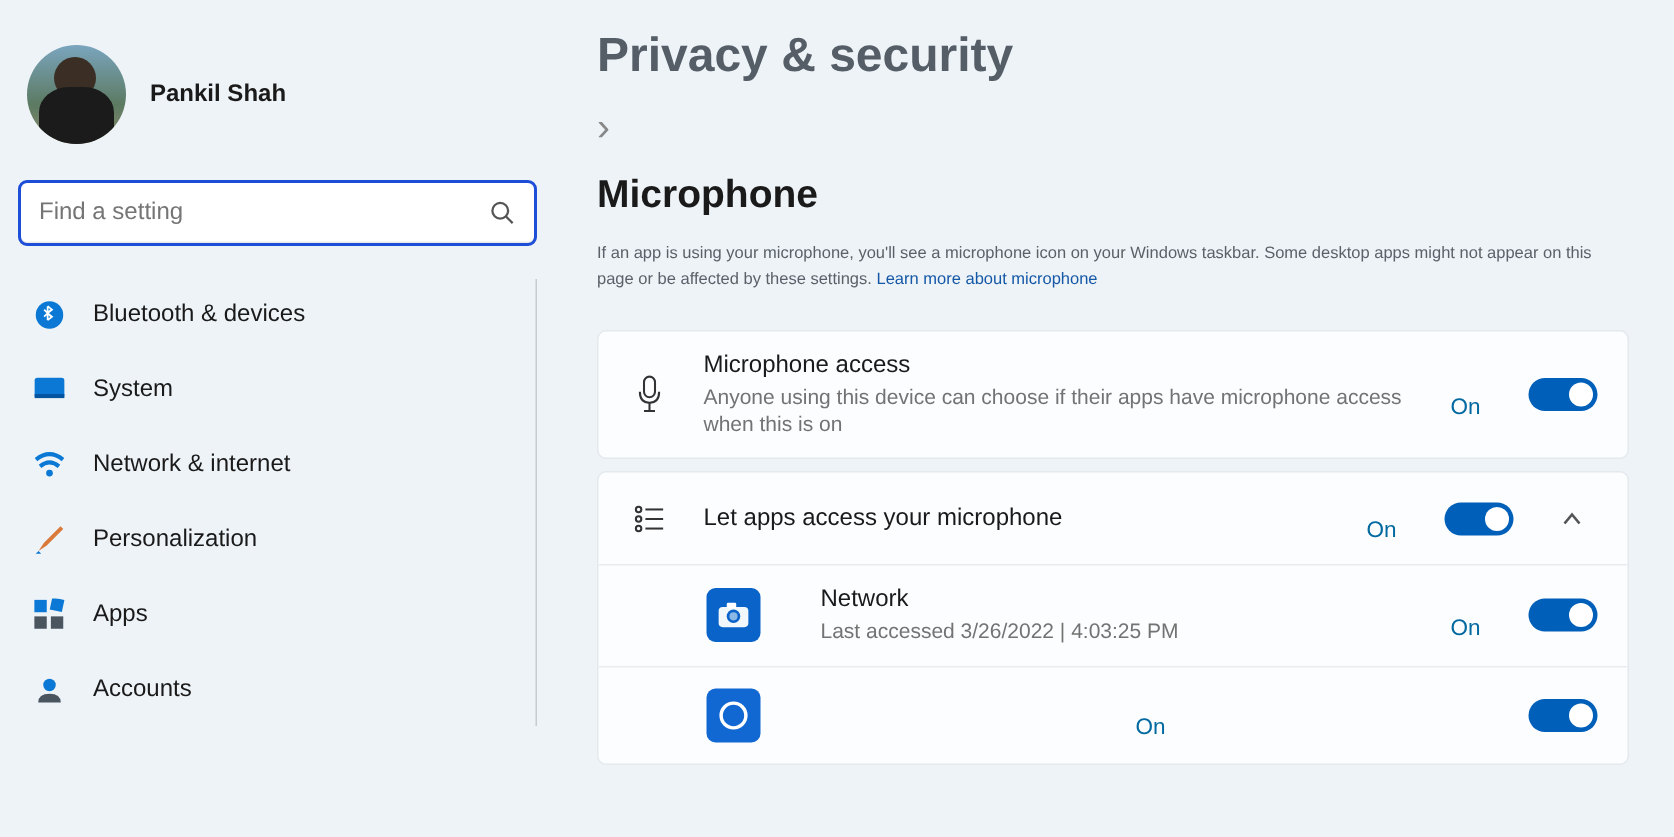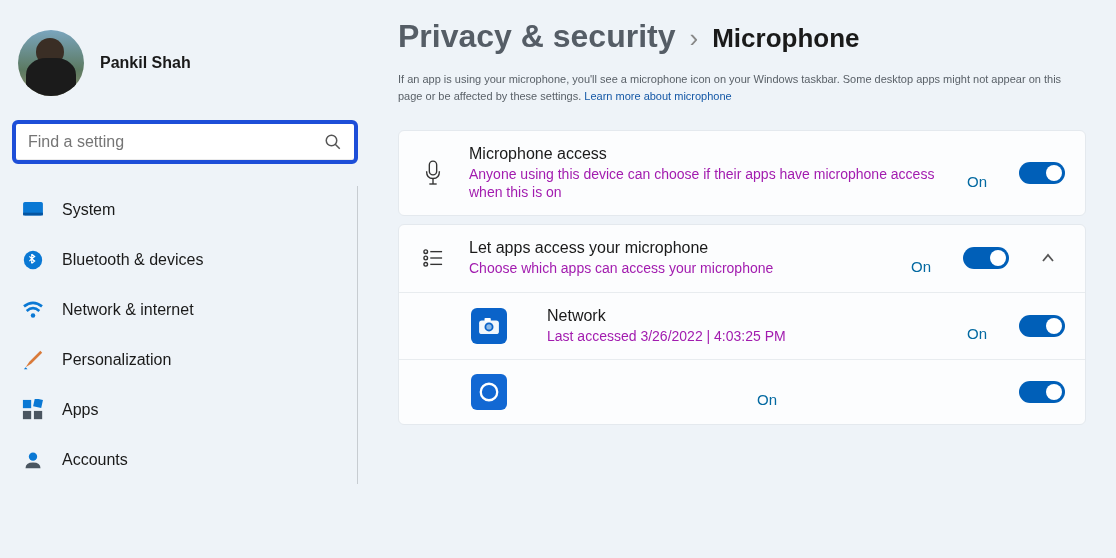--- a/index.html
+++ b/index.html
@@ -3,39 +3,39 @@
 <meta charset="utf-8">
 <style>
   * { box-sizing: border-box; margin: 0; padding: 0; font-family: "Segoe UI", -apple-system, sans-serif; }
   body { background: #eef3f8; width: 1116px; height: 558px; overflow: hidden; display: flex; color: #1a1a1a; }
   .sidebar { width: 370px; padding: 12px 12px 0 12px; display: flex; flex-direction: column; }
   .profile { display: flex; align-items: center; gap: 16px; padding: 18px 6px 24px 6px; }
   .avatar { width: 66px; height: 66px; border-radius: 50%; background: linear-gradient(180deg,#7aa5be 0%,#5c7a62 60%,#8a8a6a 100%); position: relative; overflow: hidden; }
   .avatar::before { content:""; position:absolute; left:18px; top:8px; width:28px; height:28px; border-radius:50%; background:#3a2e25; }
   .avatar::after { content:""; position:absolute; left:8px; top:28px; width:50px; height:42px; border-radius:40% 40% 0 0; background:#1b1b1b; }
   .username { font-weight: 600; font-size: 16px; }
-  .search { display:flex; align-items:center; background:#ffffff; border:4px solid #1d4ed8; border-radius:6px; height:44px; padding:0 12px; box-shadow: inset 0 -1px 0 rgba(0,0,0,0.08); margin-bottom: 22px; }
+  .search { display:flex; align-items:center; background:#ffffff; border:2px solid #1d4ed8; border-radius:6px; height:44px; padding:0 12px; box-shadow: inset 0 -1px 0 rgba(0,0,0,0.08); margin-bottom: 22px; }
   .search input { flex:1; border:none; outline:none; font-size:16px; background:transparent; color:#555; }
   .nav { display:flex; flex-direction:column; gap:2px; border-right:1px solid #c7ccd1; padding-right:8px; }
   .nav-item { display:flex; align-items:center; gap:18px; height:48px; padding:0 10px; border-radius:6px; font-size:16px; cursor:pointer; }
   .nav-icon { width:22px; height:22px; display:flex; align-items:center; justify-content:center; }
   .main { flex:1; padding: 18px 30px 0 28px; overflow:hidden; }
-  .bc { display:flex; align-items:baseline; gap:14px; font-size:32px; margin-bottom:16px; }
+  .bc { display:flex; align-items:baseline; gap:14px; font-size:32px; margin-bottom:16px;flex-direction:column; }
   .bc-parent { color:#555d66; font-weight:600; }
   .bc-sep { color:#888; font-size:26px; }
   .bc-current { font-weight:600; font-size:26px; }
   .desc { color:#5a6168; font-size:11px; line-height:1.5; margin-bottom:26px; max-width: 695px; }
   .desc a { color:#1558a6; text-decoration:none; font-weight:500; }
   .card { background:#fcfdfe; border:1px solid #e4e9ee; border-radius:6px; margin-bottom:8px; }
   .row { display:flex; align-items:center; padding:14px 20px; gap:22px;justify-content:space-between; }
   .row + .row.sub, .sub + .sub { border-top:1px solid #e8ecef; }
   .row-icon { width:28px; display:flex; justify-content:center; color:#333; }
   .row-text { flex:1; }
   .row-title { font-size:16px; font-weight:400; }
-  .row-sub { font-size:14px; color:#a21caf; margin-top:2px; line-height:1.3; }
+  .row-sub { font-size:14px; color:#737373; margin-top:2px; line-height:1.3; }
   .state { font-size:15px; color:#0369a1; margin-right:10px;margin-top:16px; }
   .toggle { width:46px; height:22px; border-radius:12px; background:#005fb8; position:relative; cursor:pointer; }
   .toggle::after { content:""; position:absolute; right:3px; top:3px; width:16px; height:16px; border-radius:50%; background:#fff; }
   .chevron { width:24px; text-align:center; color:#555; margin-left:10px; }
   .sub { padding-left:72px; }
   .app-icon { width:36px; height:36px; border-radius:6px; background:#0a63c9; display:flex; align-items:center; justify-content:center; margin-right:18px; }
   .app-icon.cortana { background:#1268d3; }
   svg { display:block; }
 </style>
 </head>
@@ -51,35 +51,35 @@
     <span>
       <svg width="18" height="18" viewBox="0 0 24 24" fill="none" stroke="#555" stroke-width="2">
           <circle cx="10" cy="10" r="7"></circle>
           <line x1="21" y1="21" x2="15" y2="15"></line>
         </svg>
     </span>
   </div>
   <div class="nav">
     <div class="nav-item">
       <span class="nav-icon">
+        <svg width="20" height="20" viewBox="0 0 24 24">
+            <circle cx="12" cy="12" r="11" fill="#0a78d4"></circle>
+            <path d="M10 6 L15 10 L10 14 L15 18 L10 22 M10 6 L10 22 M6 10 L14 18 M6 18 L14 10" transform="scale(0.7) translate(5,1)" stroke="#fff" stroke-width="2" fill="none"></path>
+          </svg>
+      </span>
+      <span>Bluetooth &amp; devices</span>
+    </div>
+    <div class="nav-item">
+      <span class="nav-icon">
         <svg width="22" height="18" viewBox="0 0 24 20">
             <rect x="1" y="1" width="22" height="15" rx="2" fill="#0a78d4"></rect>
             <rect x="1" y="13" width="22" height="3" fill="#0554a0"></rect>
           </svg>
       </span>
       <span>System</span>
-    </div>
-    <div class="nav-item">
-      <span class="nav-icon">
-        <svg width="20" height="20" viewBox="0 0 24 24">
-            <circle cx="12" cy="12" r="11" fill="#0a78d4"></circle>
-            <path d="M10 6 L15 10 L10 14 L15 18 L10 22 M10 6 L10 22 M6 10 L14 18 M6 18 L14 10" transform="scale(0.7) translate(5,1)" stroke="#fff" stroke-width="2" fill="none"></path>
-          </svg>
-      </span>
-      <span>Bluetooth &amp; devices</span>
     </div>
     <div class="nav-item">
       <span class="nav-icon">
         <svg width="22" height="18" viewBox="0 0 24 20">
             <path d="M2 6 Q12 -2 22 6" stroke="#0a78d4" stroke-width="3" fill="none"></path>
             <path d="M5 11 Q12 5 19 11" stroke="#0a78d4" stroke-width="3" fill="none"></path>
             <circle cx="12" cy="16" r="2.5" fill="#0a78d4"></circle>
           </svg>
       </span>
       <span>Network &amp; internet</span>
@@ -153,21 +153,20 @@
             <circle cx="4" cy="4" r="2"></circle>
             <line x1="9" y1="4" x2="22" y2="4"></line>
             <circle cx="4" cy="11" r="2"></circle>
             <line x1="9" y1="11" x2="22" y2="11"></line>
             <circle cx="4" cy="18" r="2"></circle>
             <line x1="9" y1="18" x2="22" y2="18"></line>
           </svg>
       </div>
       <div class="row-text">
         <div class="row-title">Let apps access your microphone</div>
-        <div class="row-sub">Choose which apps can access your microphone</div>
       </div>
       <div class="state">On</div>
       <div class="toggle"></div>
       <div class="chevron">
         <svg width="14" height="10" viewBox="0 0 14 10" fill="none" stroke="#555" stroke-width="1.8">
             <path d="M2 8 L7 2 L12 8"></path>
           </svg>
       </div>
     </div>
 

